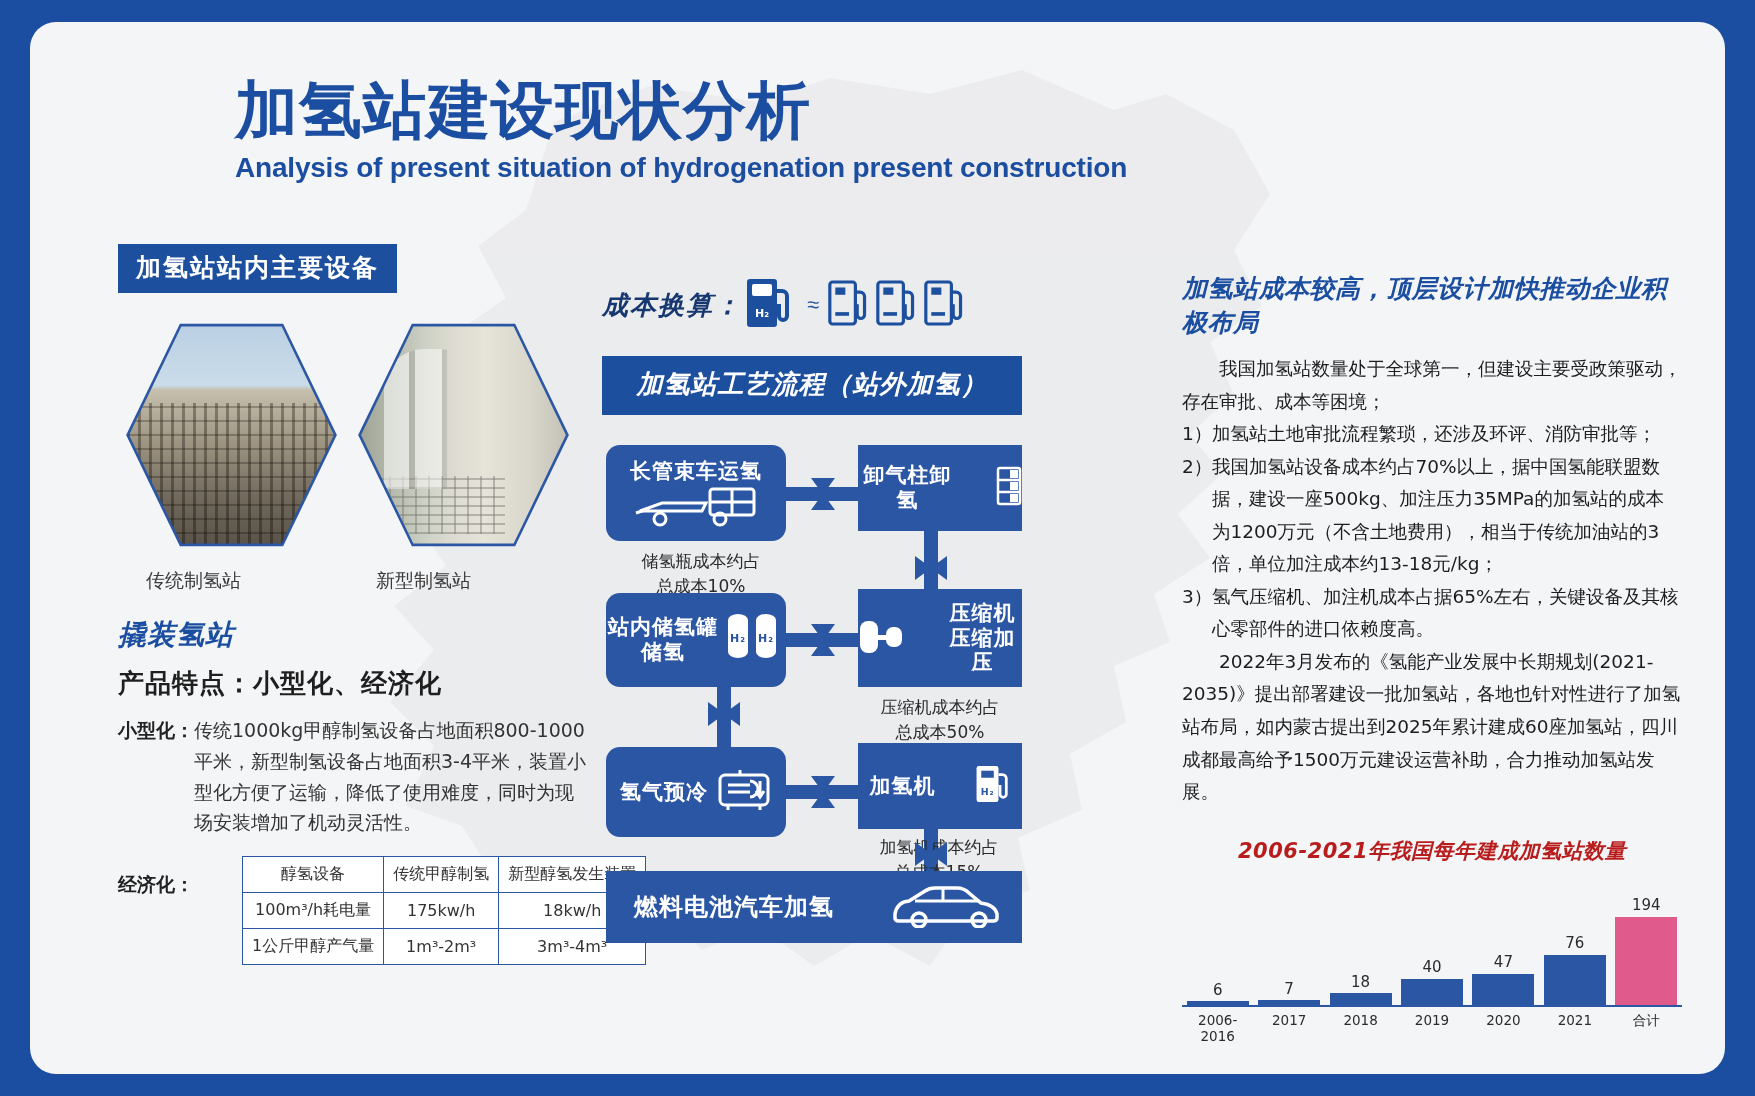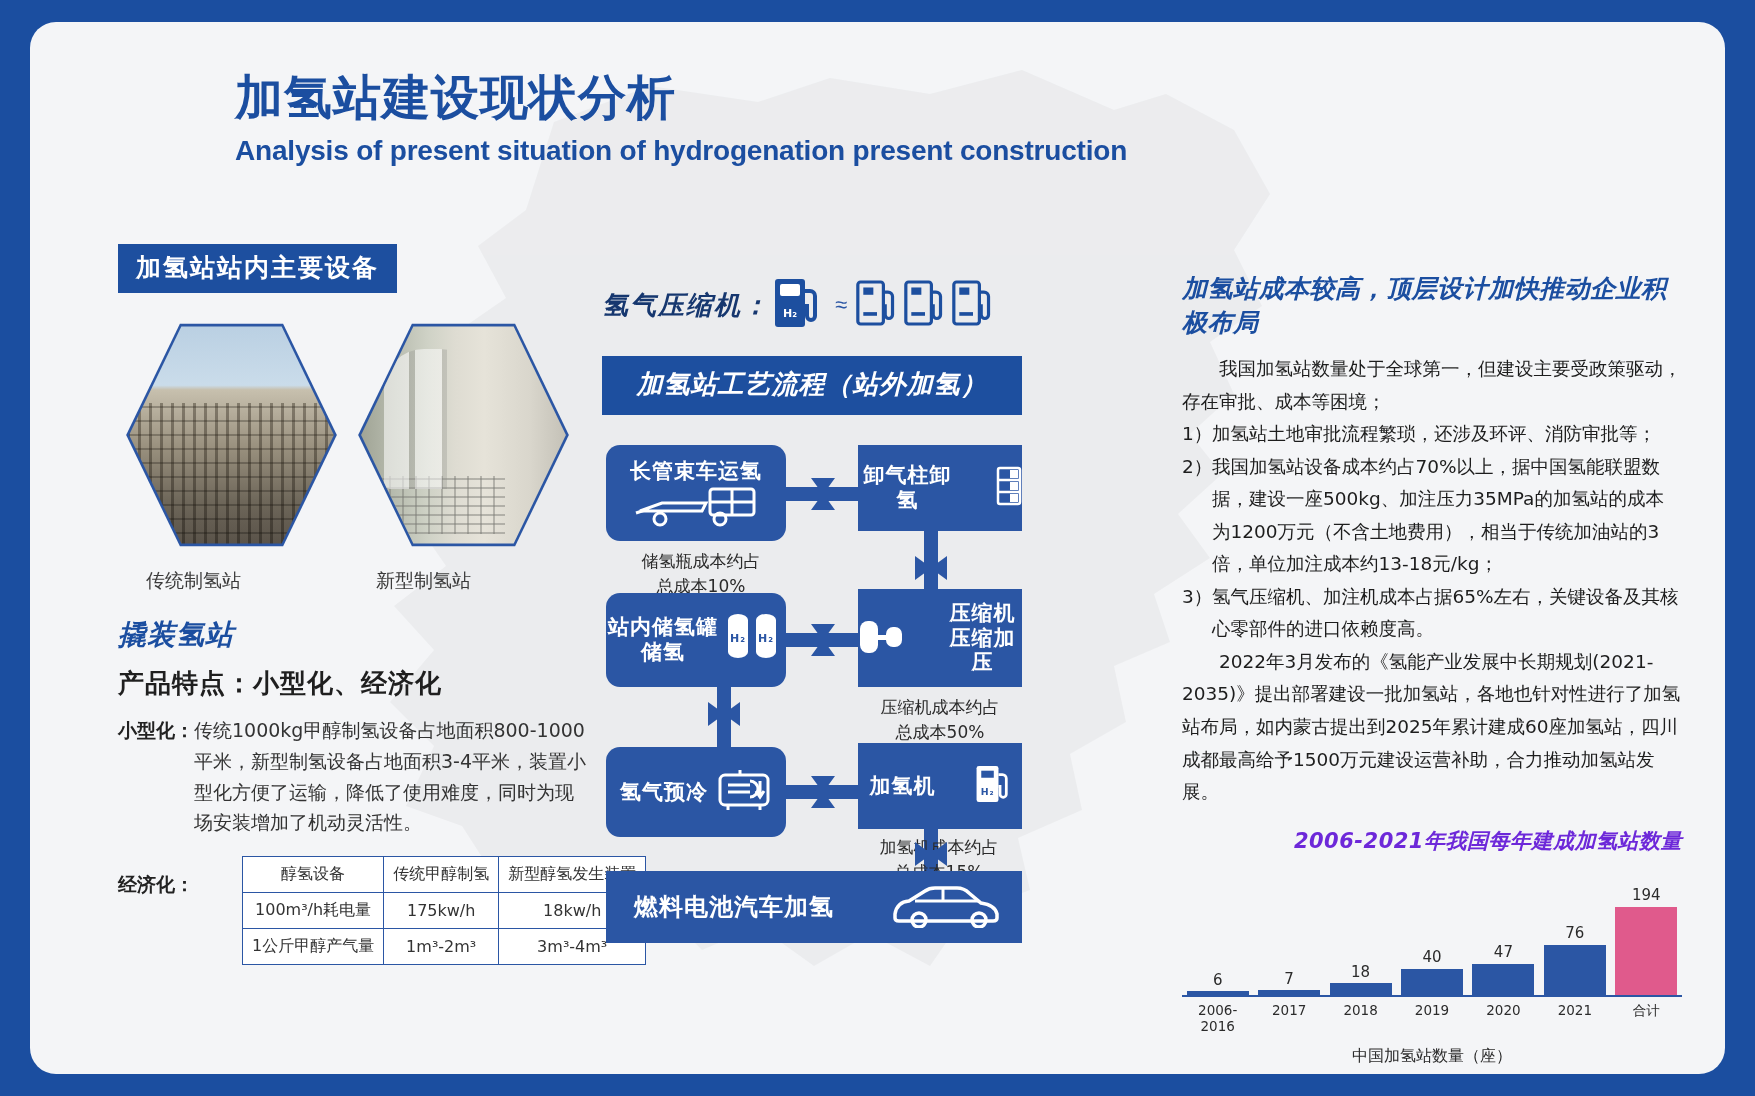--- a/index.html
+++ b/index.html
@@ -23,23 +23,23 @@
     left: 300px; top: 20px;
     width: 1080px; height: 1000px;
     opacity: .5;
     pointer-events: none;
   }
   .map-wm svg { width: 100%; height: 100%; }
 
   
   .header { position: absolute; left: 205px; top: 52px; }
   .title-cn {
-    font-size: 48px; font-weight: 700; color: #1b4ea0;
+    font-size: 63px; font-weight: 700; color: #1b4ea0;
     letter-spacing: 1px; line-height: 1.15;
-    font-family: Liberation Mono, monospace;
+    font-family: Liberation Sans, sans-serif;
   }
   .title-en {
     font-size: 28px; font-weight: 700; color: #1b4ea0;
     margin-top: 6px; letter-spacing: -0.2px;
   }
 
   
   .left-col { position: absolute; left: 88px; top: 222px; width: 470px; }
   .sect-banner {
     display: inline-block;
@@ -204,23 +204,23 @@
   .rt-body { margin-top: 14px; }
   .rt-p {
     font-size: 18.5px; color: #1d1d1d; line-height: 1.76;
     font-family: "DejaVu Sans", sans-serif;
   }
   .rt-p.indent { text-indent: 2em; }
   .rt-li { display: flex; }
   .rt-li .num { width: 30px; flex: none; }
   .rt-li .txt { flex: 1; }
   .chart-title {
-    margin-top: 18px;
+    margin-top: 28px;
     font-size: 21px; font-weight: 700; font-style: italic;
-    color: #6d28d9; text-align: right; letter-spacing: .5px;
+    color: #b91c1c; text-align: center; letter-spacing: .5px;
     font-family: "DejaVu Sans", sans-serif;
   }
   .chart {
     margin-top: 14px;
     position: relative;
     height: 128px;
     border-bottom: 2px solid #2b56a4;
   }
   .bars { position: absolute; left: 0; right: 0; bottom: 0; height: 128px; display: flex; }
   .bcol { flex: 1; position: relative; }
@@ -316,21 +316,21 @@
           <td>3m³-4m³</td>
         </tr>
       </tbody>
         </table>
     </div>
   </div>
 
   <div class="mid-col">
 
     <div class="cost-conv">
-      <div class="cost-conv-label">氢气压缩机：</div>
+      <div class="cost-conv-label">成本换算：</div>
 
       <span class="pump-ico">
         <svg width="46" height="56" viewBox="0 0 46 56">
           <rect x="1" y="4" width="30" height="48" rx="3" fill="#1d4f9f"></rect>
           <rect x="6" y="9" width="20" height="12" rx="2" fill="#fff"></rect>
           <text x="16" y="42" font-size="11" font-weight="bold" fill="#fff" text-anchor="middle" font-family="DejaVu Sans, sans-serif">H₂</text>
           <path d="M31 16 h5 a5 5 0 0 1 5 5 v20 a4 4 0 0 1 -8 0 v-10 h-2" fill="none" stroke="#1d4f9f" stroke-width="4"></path>
         </svg>
       </span>
 
@@ -582,16 +582,15 @@
     <div class="xlabels">
       <div class="xlab">2006-2016</div>
       <div class="xlab">2017</div>
       <div class="xlab">2018</div>
       <div class="xlab">2019</div>
       <div class="xlab">2020</div>
       <div class="xlab">2021</div>
       <div class="xlab">合计</div>
     </div>
 
-    <div class="chart-cap">中国加氢站数量（座）</div>
   </div>
 
 </div>
 
 </body></html>

